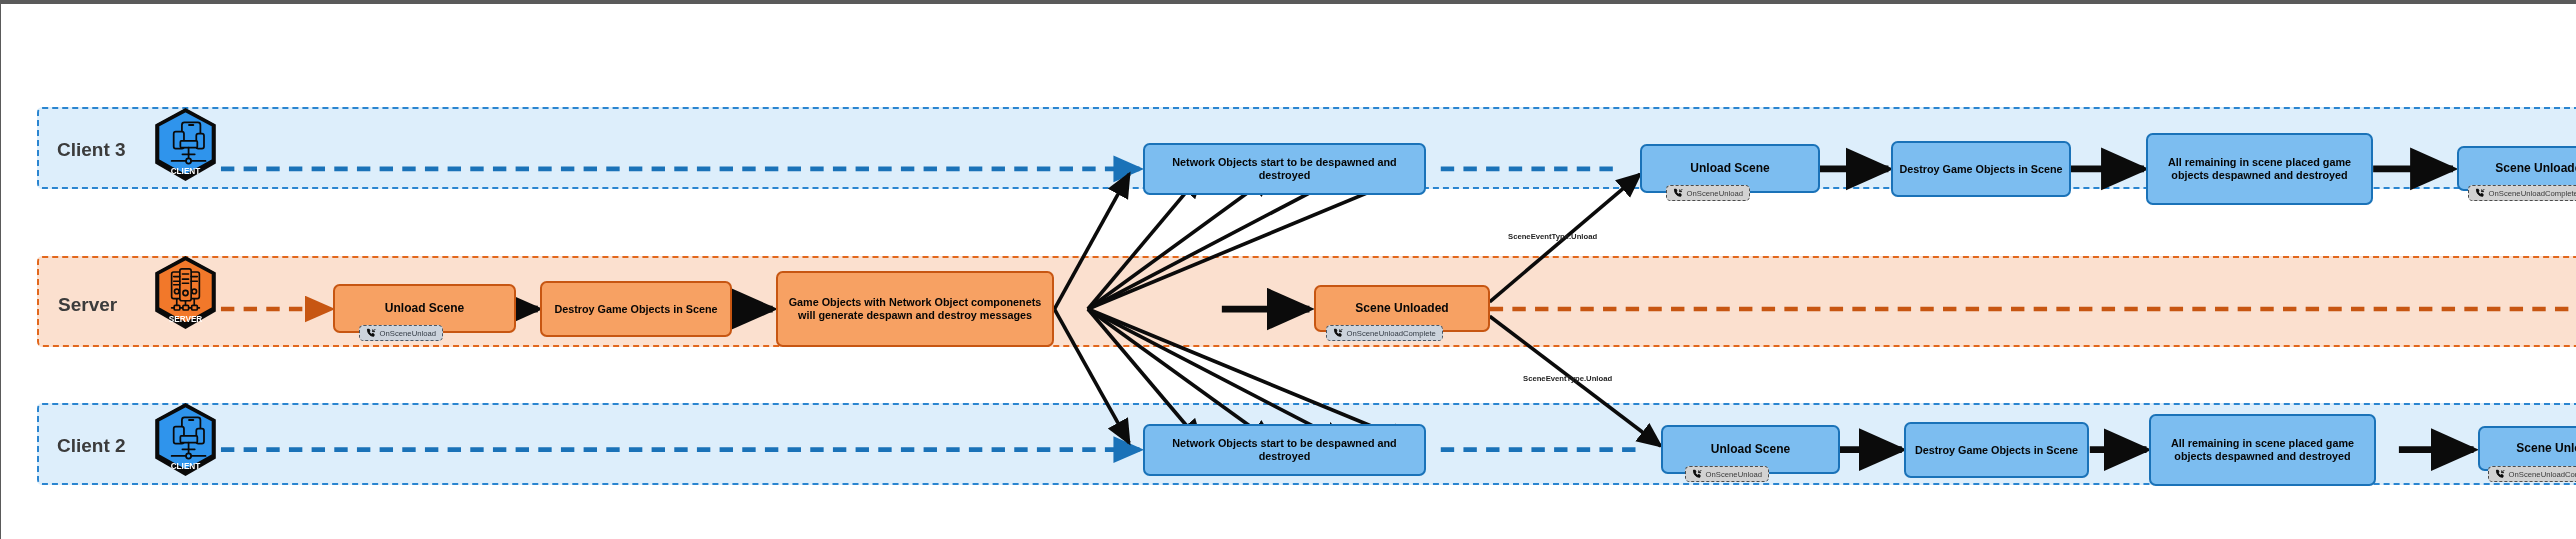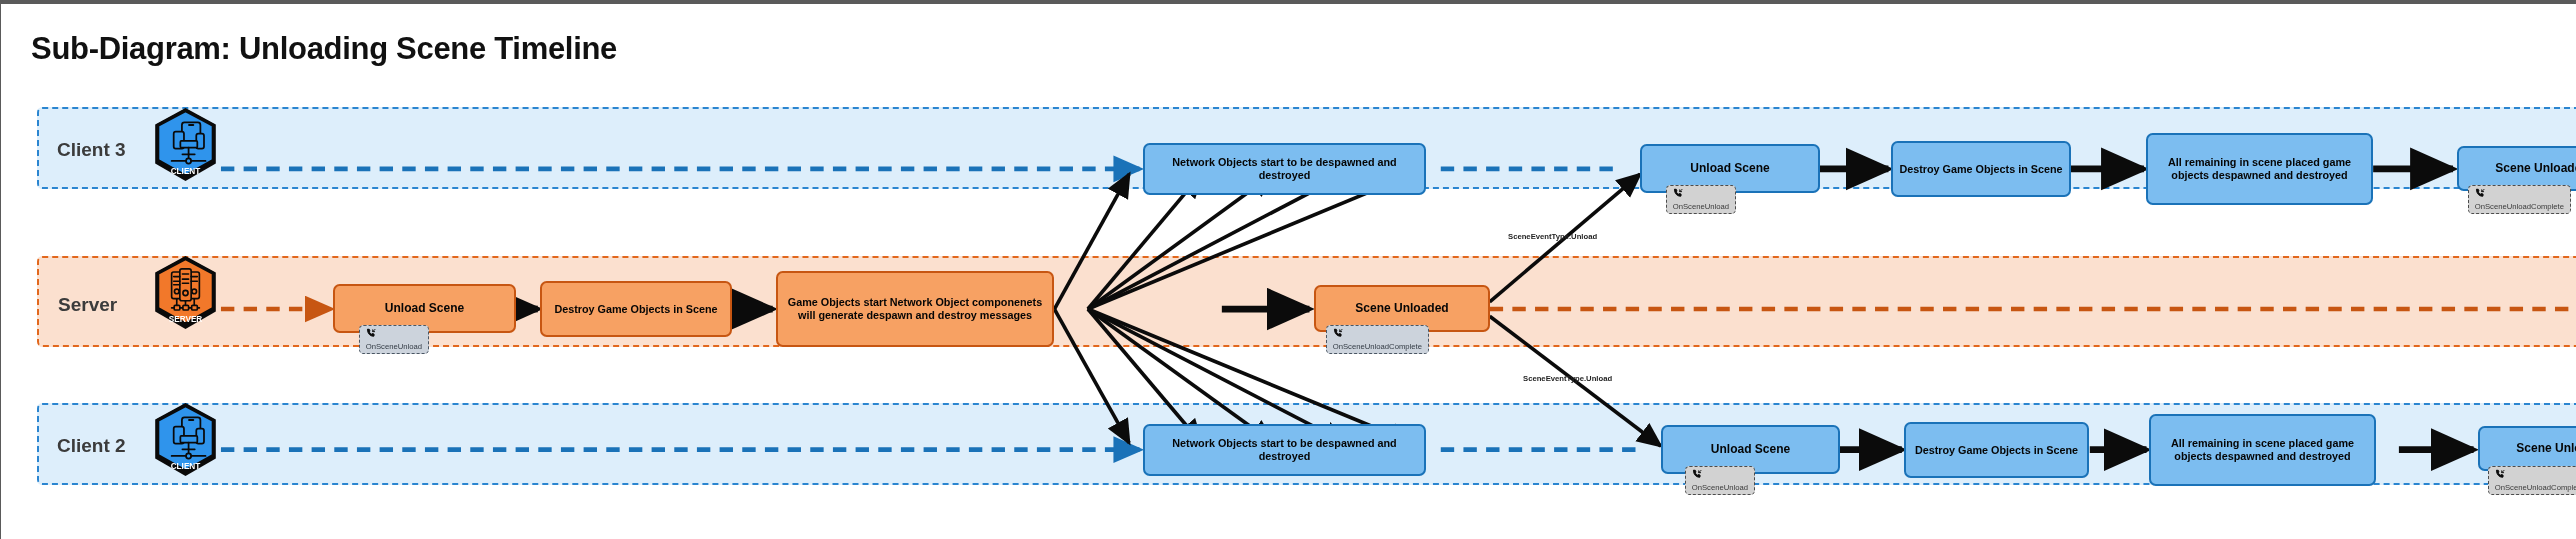--- a/index.html
+++ b/index.html
@@ -111,51 +111,49 @@
   .node.orange {
     background: #f7a163;
     border: 2.1px solid #c75612;
   }
   .node .txt { display: block; }
 
   
   .chip {
     position: absolute;
     display: flex;
-    align-items: flex-start;
+    align-items: flex-end;
     gap: 3.6px;
     padding: 2.1px 5.7px;
     background: #d2d2d2;
     border: 1px dashed #4c4c4c;
     border-radius: 4.6px;
     font-size: 7.7px;
     font-weight: normal;
     color: #3a3a3a;
     white-space: nowrap;
     z-index: 8;
-    flex-direction: column;
   }
   .chip.steel { background: #ccd3dc; border-color: #4a5663; color: #333b44; }
 
   
   .edge-label {
     position: absolute;
     font-size: 7.7px;
     font-weight: bold;
     color: #242424;
     white-space: nowrap;
     z-index: 8;
   }
 </style>
 </head>
 <body>
 
 <div id="root">
 
-  <div id="page-title">Sub-Diagram: Unloading Scene Timeline</div>
 
   <div class="lane client" id="lane-client1"></div>
   <div class="lane server" id="lane-server"></div>
   <div class="lane client" id="lane-client2"></div>
 
   <div class="lane-label" id="label-client1">Client 3</div>
   <div class="lane-label" id="label-server">Server</div>
   <div class="lane-label" id="label-client2">Client 2</div>
 
   <div class="hexbadge" id="badge-client1">
@@ -338,21 +336,21 @@
       </svg>
     </span>
     <span>OnSceneUnload</span>
   </div>
 
   <div class="node orange" style="left:539px; top:277px; width:192px; height:56px; font-size:10.8px;">
     <span class="txt">Destroy Game Objects in Scene</span>
   </div>
 
   <div class="node orange" style="left:775px; top:267px; width:278px; height:76px; font-size:10.8px;">
-    <span class="txt">Game Objects start Network Object componenets will generate despawn and destroy messages</span>
+    <span class="txt">Game Objects with Network Object componenets will generate despawn and destroy messages</span>
   </div>
 
   <div class="node orange" style="left:1313px; top:281px; width:176px; height:47px; font-size:12px;">
     <span class="txt">Scene Unloaded</span>
   </div>
   <div class="chip steel" style="left:1325px; top:321px;">
     <span class="cb-icon">
       <svg viewBox="0 0 24 24" fill="none" stroke="#0b0b0b" stroke-width="2.2" stroke-linecap="round" stroke-linejoin="round">
         <path d="M4.2 3.2h3.6l1.6 4.1-2.1 1.5a13 13 0 0 0 5.9 5.9l1.5-2.1 4.1 1.6v3.6a1.6 1.6 0 0 1-1.8 1.6C9.6 18.6 4.4 13.4 3.4 5.4A1.6 1.6 0 0 1 4.2 3.2z" fill="#0b0b0b"></path>
         <path d="M21 3.2l-5.3 5.3"></path>

